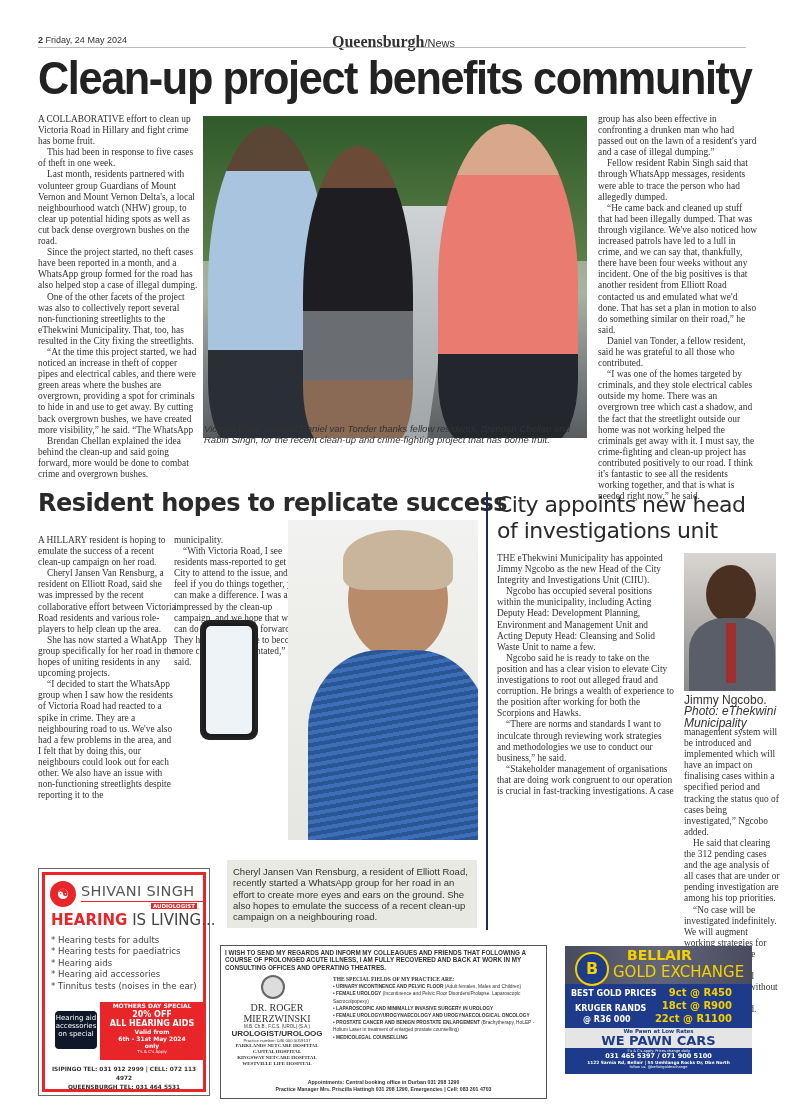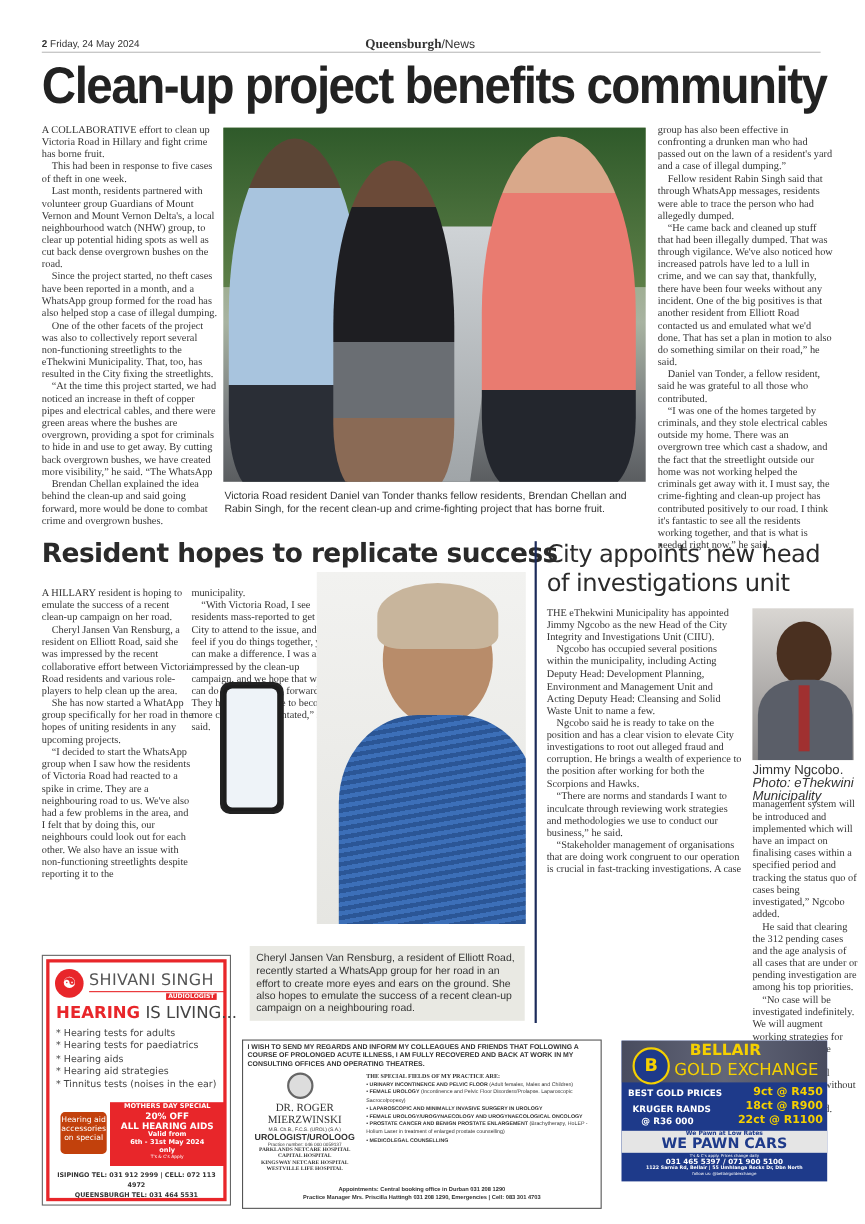--- a/index.html
+++ b/index.html
@@ -4,21 +4,21 @@
 <style>
 *{margin:0;padding:0;box-sizing:border-box;}
 body{width:786px;height:1113px;background:#fff;position:relative;overflow:hidden;font-family:"Liberation Serif",serif;color:#222;}
 .abs{position:absolute;}
 .serif-body{font-family:"Liberation Serif",serif;font-size:9.4px;line-height:11.1px;color:#333;}
 .serif-body p{text-indent:0;}
 .serif-body p+p{text-indent:9px;}
 .masthead-left{left:38px;top:35px;font-family:"Liberation Sans",sans-serif;font-size:9px;color:#333;}
 .masthead-left b{font-weight:bold;}
 .masthead-center{left:332px;top:33px;font-family:"Liberation Sans",sans-serif;font-size:11px;color:#333;}
-.masthead-center b{font-family:"Liberation Serif",serif;font-weight:bold;font-size:12px;}
+.masthead-center b{font-family:"Liberation Serif",serif;font-weight:bold;font-size:16px;}
 .rule{left:38px;top:47px;width:708px;height:1px;background:#bbb;}
 .headline{left:38px;top:50px;font-family:"Liberation Sans",sans-serif;font-weight:bold;font-size:47px;letter-spacing:-1.5px;color:#222;transform:scaleX(0.92);transform-origin:left;white-space:nowrap;}
 .photo{background:linear-gradient(180deg,#6b8a5a 0%,#8fa679 25%,#a8b3a1 55%,#7b7f82 80%,#5a5d60 100%);overflow:hidden;}
 .caption-sans{font-family:"Liberation Sans",sans-serif;font-size:9.5px;line-height:11.3px;color:#333;}
 .sub-head{font-family:"DejaVu Sans",sans-serif;font-weight:bold;font-size:24px;color:#2a2a2a;letter-spacing:-0.5px;}
 .city-head{font-family:"DejaVu Sans",sans-serif;font-size:22px;line-height:26px;color:#2a2a2a;letter-spacing:-0.5px;}
 .ad-box{border:1px solid #555;}
 .figure{position:absolute;border-radius:50% 50% 20% 20%;}
 </style>
 </head>
@@ -45,21 +45,21 @@
   <p>Brendan Chellan explained the idea behind the clean-up and said going forward, more would be done to combat crime and overgrown bushes.</p>
 </div>
 
 <div class="abs photo" style="left:203px;top:116px;width:384px;height:322px;">
   <div style="position:absolute;left:0;top:0;width:100%;height:45%;background:linear-gradient(180deg,#2f5a2a,#5d7f48);"></div>
   <div style="position:absolute;left:150px;top:90px;width:90px;height:240px;background:linear-gradient(180deg,#cfd3d6,#9ea3a6);transform:skewX(-8deg);"></div>
   <div class="figure" style="left:5px;top:10px;width:120px;height:320px;background:linear-gradient(180deg,#5b4535 0 14%,#a8c4de 14% 70%,#2a2e36 70%);"></div>
   <div class="figure" style="left:100px;top:30px;width:110px;height:300px;background:linear-gradient(180deg,#6b4a38 0 14%,#1e1e22 14% 55%,#6a6e73 55% 78%,#8a6a55 78%);"></div>
   <div class="figure" style="left:235px;top:8px;width:140px;height:320px;background:linear-gradient(180deg,#d9a88a 0 16%,#e97b70 16% 72%,#23262d 72%);"></div>
 </div>
-<div class="abs caption-sans" style="left:204px;top:446px;width:390px;">Victoria Road resident Daniel van Tonder thanks fellow residents, Brendan Chellan and Rabin Singh, for the recent clean-up and crime-fighting project that has borne fruit.</div>
+<div class="abs caption-sans" style="left:204px;top:423px;width:390px;font-style:italic;">Victoria Road resident Daniel van Tonder thanks fellow residents, Brendan Chellan and Rabin Singh, for the recent clean-up and crime-fighting project that has borne fruit.</div>
 
 <div class="abs serif-body" style="left:598px;top:114px;width:160px;">
   <p>group has also been effective in confronting a drunken man who had passed out on the lawn of a resident's yard and a case of illegal dumping.”</p>
   <p>Fellow resident Rabin Singh said that through WhatsApp messages, residents were able to trace the person who had allegedly dumped.</p>
   <p>“He came back and cleaned up stuff that had been illegally dumped. That was through vigilance. We've also noticed how increased patrols have led to a lull in crime, and we can say that, thankfully, there have been four weeks without any incident. One of the big positives is that another resident from Elliott Road contacted us and emulated what we'd done. That has set a plan in motion to also do something similar on their road,” he said.</p>
   <p>Daniel van Tonder, a fellow resident, said he was grateful to all those who contributed.</p>
   <p>“I was one of the homes targeted by criminals, and they stole electrical cables outside my home. There was an overgrown tree which cast a shadow, and the fact that the streetlight outside our home was not working helped the criminals get away with it. I must say, the crime-fighting and clean-up project has contributed positively to our road. I think it's fantastic to see all the residents working together, and that is what is needed right now,” he said.</p>
 </div>
 
 <div class="abs sub-head" style="left:38px;top:489px;">Resident hopes to replicate success</div>
@@ -123,24 +123,24 @@
     <div style="position:absolute;left:36px;top:8px;font-size:14.5px;color:#555;letter-spacing:0.3px;">SHIVANI SINGH</div>
     <div style="position:absolute;left:36px;top:26px;width:124px;height:1px;background:#e8262a;"></div>
     <div style="position:absolute;right:6px;top:28px;font-size:5.5px;font-weight:bold;background:#e8262a;color:#fff;padding:0 2px;">AUDIOLOGIST</div>
     <div style="position:absolute;left:6px;top:36px;font-size:15px;white-space:nowrap;">
       <b style="color:#e8262a;">HEARING</b><span style="color:#444;"> IS LIVING...</span>
     </div>
     <div style="position:absolute;left:6px;top:60px;font-size:8.6px;line-height:11.4px;color:#444;">
       <div>* Hearing tests for adults</div>
       <div>* Hearing tests for paediatrics</div>
       <div>* Hearing aids</div>
-      <div>* Hearing aid strategies</div>
+      <div>* Hearing aid accessories</div>
       <div>* Tinnitus tests (noises in the ear)</div>
     </div>
-    <div style="position:absolute;left:10px;top:136px;width:42px;height:38px;background:#c2410c;color:#fff;border-radius:4px;font-size:7px;line-height:8px;text-align:center;padding-top:3px;">Hearing aid accessories on special</div>
+    <div style="position:absolute;left:10px;top:136px;width:42px;height:38px;background:#0f172a;color:#fff;border-radius:4px;font-size:7px;line-height:8px;text-align:center;padding-top:3px;">Hearing aid accessories on special</div>
     <div style="position:absolute;left:55px;top:127px;width:104px;height:58px;background:#e8262a;color:#fff;text-align:center;font-weight:bold;">
       <div style="font-size:6px;line-height:8px;">MOTHERS DAY SPECIAL</div>
       <div style="font-size:8px;line-height:9px;">20% OFF</div>
       <div style="font-size:8px;line-height:9px;">ALL HEARING AIDS</div>
       <div style="font-size:6px;line-height:7px;">Valid from</div>
       <div style="font-size:6px;line-height:7px;">6th - 31st May 2024</div>
       <div style="font-size:6px;line-height:7px;">only</div>
       <div style="font-size:4px;line-height:5px;font-weight:normal;">T's &amp; C's Apply</div>
     </div>
     <div style="position:absolute;left:0;right:0;top:190px;text-align:center;font-size:5.8px;font-weight:bold;color:#333;line-height:9px;">
@@ -181,21 +181,21 @@
 </div>
 
 <div class="abs" style="left:565px;top:946px;width:187px;height:128px;background:#1e3a8a;font-family:'DejaVu Sans',sans-serif;overflow:hidden;">
   <div style="position:absolute;left:0;top:0;width:100%;height:38px;background:linear-gradient(90deg,#6b5a3a,#9a8a6a,#6b5a3a);opacity:0.55;"></div>
   <div style="position:absolute;left:10px;top:6px;width:34px;height:34px;border-radius:50%;border:2px solid #f5d000;background:#1e3a8a;color:#f5d000;font-size:16px;font-weight:bold;text-align:center;line-height:30px;">B</div>
   <div style="position:absolute;left:62px;top:1px;color:#f5d000;font-weight:bold;font-size:14px;">BELLAIR</div>
   <div style="position:absolute;left:48px;top:17px;color:#f5d000;font-weight:normal;font-size:15px;white-space:nowrap;">GOLD EXCHANGE</div>
   <div style="position:absolute;left:6px;top:43px;color:#fff;font-weight:bold;font-size:8px;">BEST GOLD PRICES</div>
   <div style="position:absolute;left:10px;top:58px;color:#fff;font-weight:bold;font-size:8px;">KRUGER RANDS</div>
   <div style="position:absolute;left:18px;top:69px;color:#fff;font-weight:bold;font-size:8px;">@ R36 000</div>
-  <div style="position:absolute;right:4px;top:40px;color:#f5d000;font-weight:bold;font-size:10px;line-height:13px;text-align:right;margin-left:32px;">
+  <div style="position:absolute;right:20px;top:40px;color:#f5d000;font-weight:bold;font-size:10px;line-height:13px;text-align:right;margin-left:32px;">
     <div>9ct @ R450</div>
     <div>18ct @ R900</div>
     <div>22ct @ R1100</div>
   </div>
   <div style="position:absolute;left:0;top:82px;width:100%;height:20px;background:#e5e5e5;text-align:center;">
     <div style="font-size:5.5px;font-weight:bold;color:#1e3a8a;line-height:6px;">We Pawn at Low Rates</div>
     <div style="font-size:13px;font-weight:bold;color:#1e3a8a;line-height:14px;">WE PAWN CARS</div>
   </div>
   <div style="position:absolute;left:0;top:103px;width:100%;text-align:center;color:#fff;">
     <div style="font-size:3.6px;line-height:4px;">T's &amp; C's apply. Prices change daily</div>

